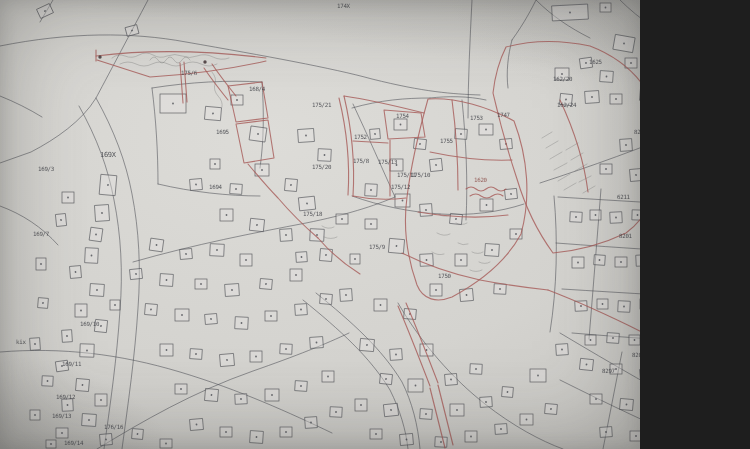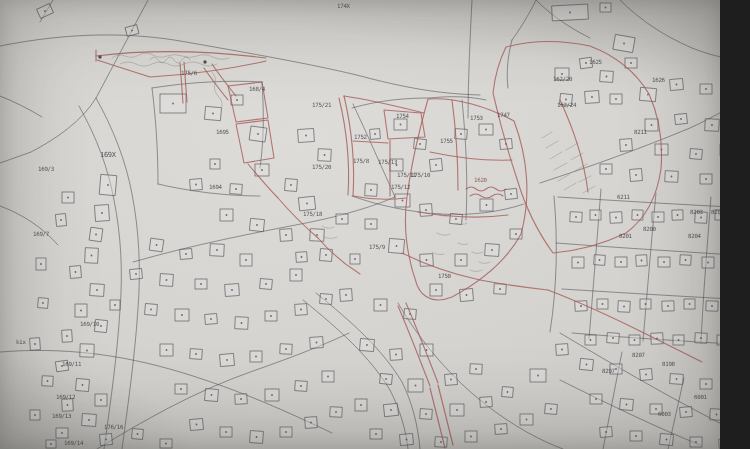--- a/index.html
+++ b/index.html
@@ -1,17 +1,17 @@
 <!DOCTYPE html>
 <html><head>
 <meta charset="utf-8">
 <style>
   html,body{margin:0;padding:0;background:#1e1e1e;}
   .photo{
-    position:relative;width:720px;height:449px;overflow:hidden;
+    position:relative;width:640px;height:449px;overflow:hidden;
     font-family:"DejaVu Sans Mono","Liberation Mono",monospace;
     background:
       radial-gradient(55% 45% at -5% 105%, rgba(86,86,84,.32), rgba(86,86,84,0) 60%),
       linear-gradient(188deg, rgba(108,108,106,.20) 0%, rgba(108,108,106,0) 16%),
       radial-gradient(65% 55% at 105% -5%, rgba(118,118,116,.15), rgba(118,118,116,0) 55%),
       radial-gradient(130% 115% at 42% 30%, #dddcd8 0%, #d4d3cf 45%, #c6c5c1 78%, #abaaa6 100%);
   }
   .photo svg{position:absolute;inset:0;filter:blur(.3px);}
   .vignette{position:absolute;inset:0;pointer-events:none;
     box-shadow:inset 0 0 90px rgba(55,55,53,.38), inset 0 0 18px rgba(55,55,53,.18);}

